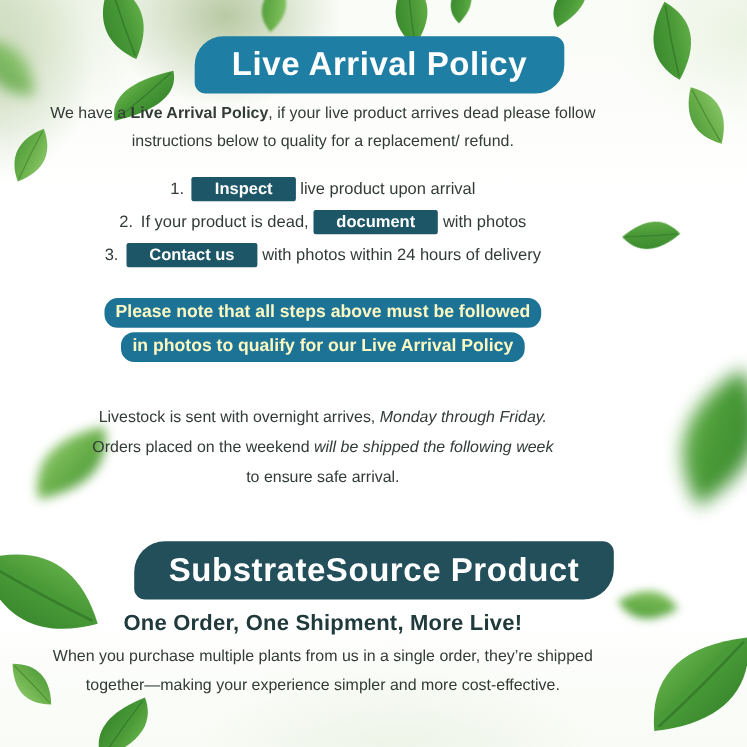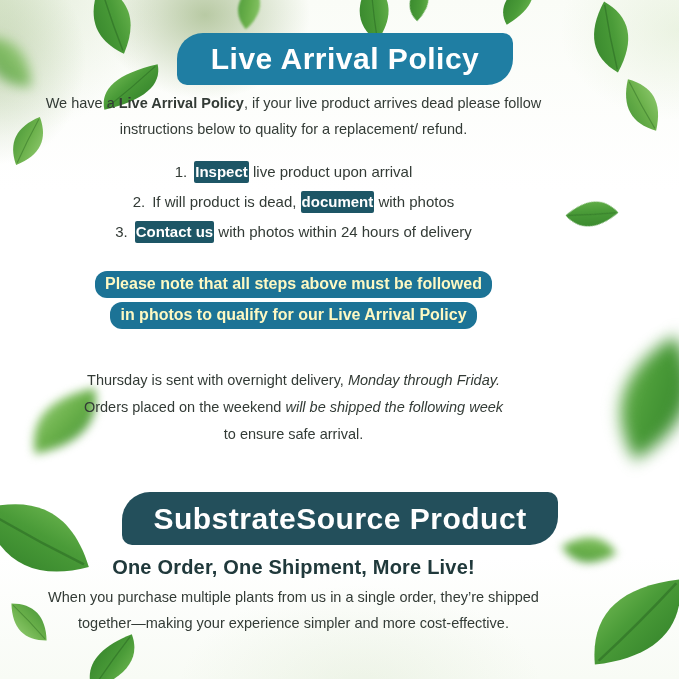--- a/index.html
+++ b/index.html
@@ -32,21 +32,21 @@
   .txt-line{
     position:absolute;left:0;width:587px;text-align:center;white-space:nowrap;
     color:#333b36;font-size:14.5px;
   }
   .bd{font-weight:700;}
   .it{font-style:italic;}
   .step{font-size:15px;}
   .step .num{margin-right:7px;}
   .chip{
     background:#1d5666;color:#ffffff;font-weight:700;
-    padding:2px 1px 3px;border-radius:2px;
+    padding:2px 21px 3px;border-radius:2px;
   }
   .note-chip{
     background:#1c7396;color:#fef9c3;font-weight:700;font-size:16px;
     padding:4px 10px 5px;border-radius:12px;display:inline-block;
   }
   .heading{
     font-size:20px;font-weight:bold;color:#20393b;letter-spacing:0.2px;
   }
 </style>
 </head>
@@ -172,27 +172,27 @@
   </div>
 
   <div class="content">
 
     <div class="banner banner1">Live Arrival Policy</div>
 
     <div class="txt-line" style="top:95px"><span>We have a </span><span class="bd">Live Arrival Policy</span><span>, if your live product arrives dead please follow</span></div>
     <div class="txt-line" style="top:121px">instructions below to quality for a replacement/ refund.</div>
 
     <div class="txt-line step" style="top:163px"><span class="num">1.</span><span></span><span class="chip">Inspect</span><span> live product upon arrival</span></div>
-    <div class="txt-line step" style="top:193px"><span class="num">2.</span><span>If will product is dead, </span><span class="chip">document</span><span> with photos</span></div>
+    <div class="txt-line step" style="top:193px"><span class="num">2.</span><span>If your product is dead, </span><span class="chip">document</span><span> with photos</span></div>
     <div class="txt-line step" style="top:223px"><span class="num">3.</span><span></span><span class="chip">Contact us</span><span> with photos within 24 hours of delivery</span></div>
 
     <div class="txt-line" style="top:271px"><span class="note-chip">Please note that all steps above must be followed</span></div>
     <div class="txt-line" style="top:302px"><span class="note-chip">in photos to qualify for our Live Arrival Policy</span></div>
 
-    <div class="txt-line" style="top:372px"><span>Thursday is sent with overnight delivery, </span><span class="it">Monday through Friday.</span></div>
+    <div class="txt-line" style="top:372px"><span>Livestock is sent with overnight arrives, </span><span class="it">Monday through Friday.</span></div>
     <div class="txt-line" style="top:399px"><span>Orders placed on the weekend </span><span class="it">will be shipped the following week</span></div>
     <div class="txt-line" style="top:426px">to ensure safe arrival.</div>
 
     <div class="banner banner2">SubstrateSource Product</div>
 
     <div class="txt-line heading" style="top:556px">One Order, One Shipment, More Live!</div>
 
     <div class="txt-line" style="top:589px">When you purchase multiple plants from us in a single order, they’re shipped</div>
     <div class="txt-line" style="top:615px">together—making your experience simpler and more cost-effective.</div>
 

